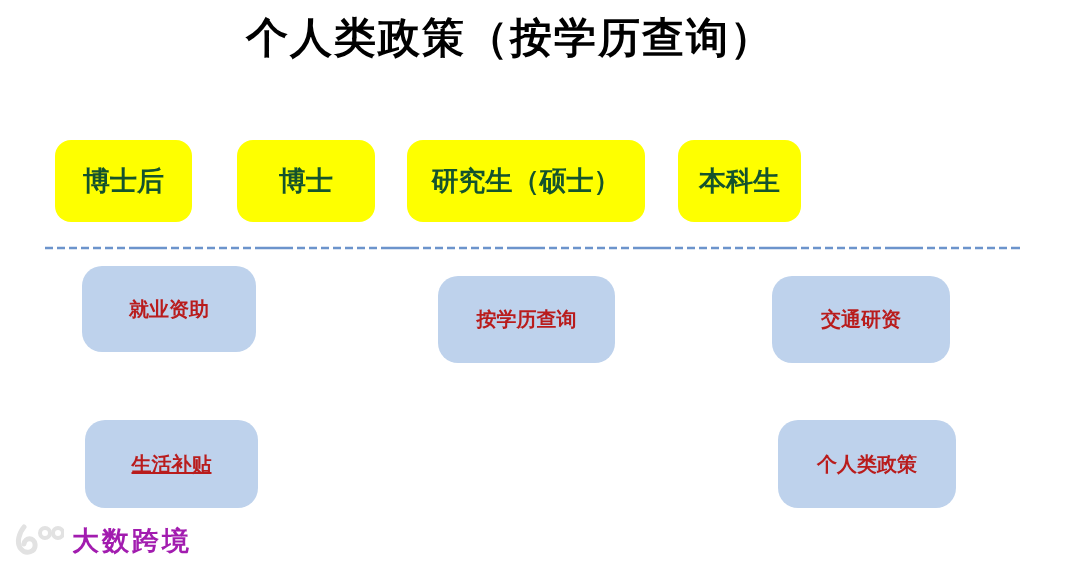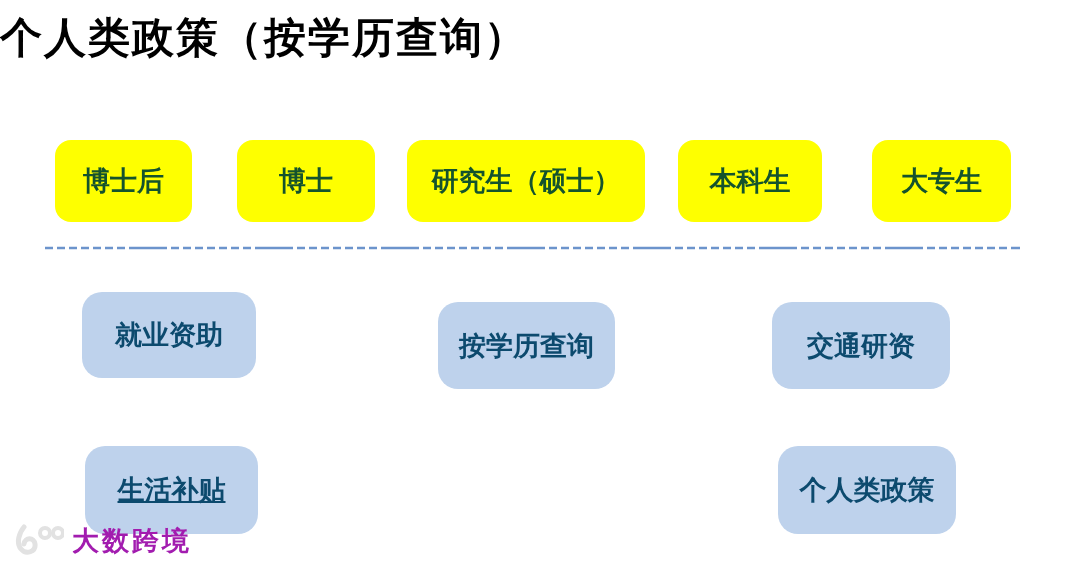--- a/index.html
+++ b/index.html
@@ -10,20 +10,21 @@
     background: #ffffff;
     overflow: hidden;
     font-family: "Liberation Serif", "DejaVu Serif", serif;
   }
   .title {
     position: absolute;
     top: 10px;
     left: 0;
     width: 1020px;
     margin: 0;
+    text-align: center;
     font-size: 42px;
     font-weight: bold;
     letter-spacing: 2px;
     color: #000000;
     white-space: nowrap;
   }
   .edu-box {
     position: absolute;
     top: 140px;
     height: 82px;
@@ -44,25 +45,24 @@
     width: 975px;
     height: 8px;
   }
   .policy-box {
     position: absolute;
     background: #bed2ec;
     border-radius: 20px;
     display: flex;
     align-items: center;
     justify-content: center;
-    font-size: 27px;
+    font-size: 20px;
     font-weight: bold;
-    color: #0c4a6e;
+    color: #b91c1c;
     white-space: nowrap;
-    margin-top: 26px;
   }
   .watermark {
     position: absolute;
     left: 12px;
     top: 522px;
     height: 38px;
     display: flex;
     align-items: center;
     gap: 8px;
     color: #e2e2e2;
@@ -82,23 +82,22 @@
 <div class="stage">
 
   <h1 class="title">个人类政策（按学历查询）</h1>
 
   <div class="edu-box" style="left:55px; width:137px;">博士后</div>
 
   <div class="edu-box" style="left:407px; width:238px;">研究生（硕士）</div>
 
   <div class="edu-box" style="left:237px; width:138px;">博士</div>
 
-  <div class="edu-box" style="left:678px; width:144px;">本科生</div>
+  <div class="edu-box" style="left:678px; width:123px;">本科生</div>
 
-  <div class="edu-box" style="left:872px; width:139px;">大专生</div>
 
   <svg class="divider-svg" viewBox="0 0 975 8" preserveAspectRatio="none">
     <line x1="0" y1="4" x2="975" y2="4" stroke="#6c94cc" stroke-width="2.4" stroke-dasharray="8 4 8 4 8 4 8 4 8 4 8 4 8 4 38 4"></line>
   </svg>
 
   <div class="policy-box" style="left:82px; top:266px; width:174px; height:86px;">就业资助</div>
 
   <div class="policy-box" style="left:438px; top:276px; width:177px; height:87px;">按学历查询</div>
 
   <div class="policy-box" style="left:772px; top:276px; width:178px; height:87px;">交通研资</div>

